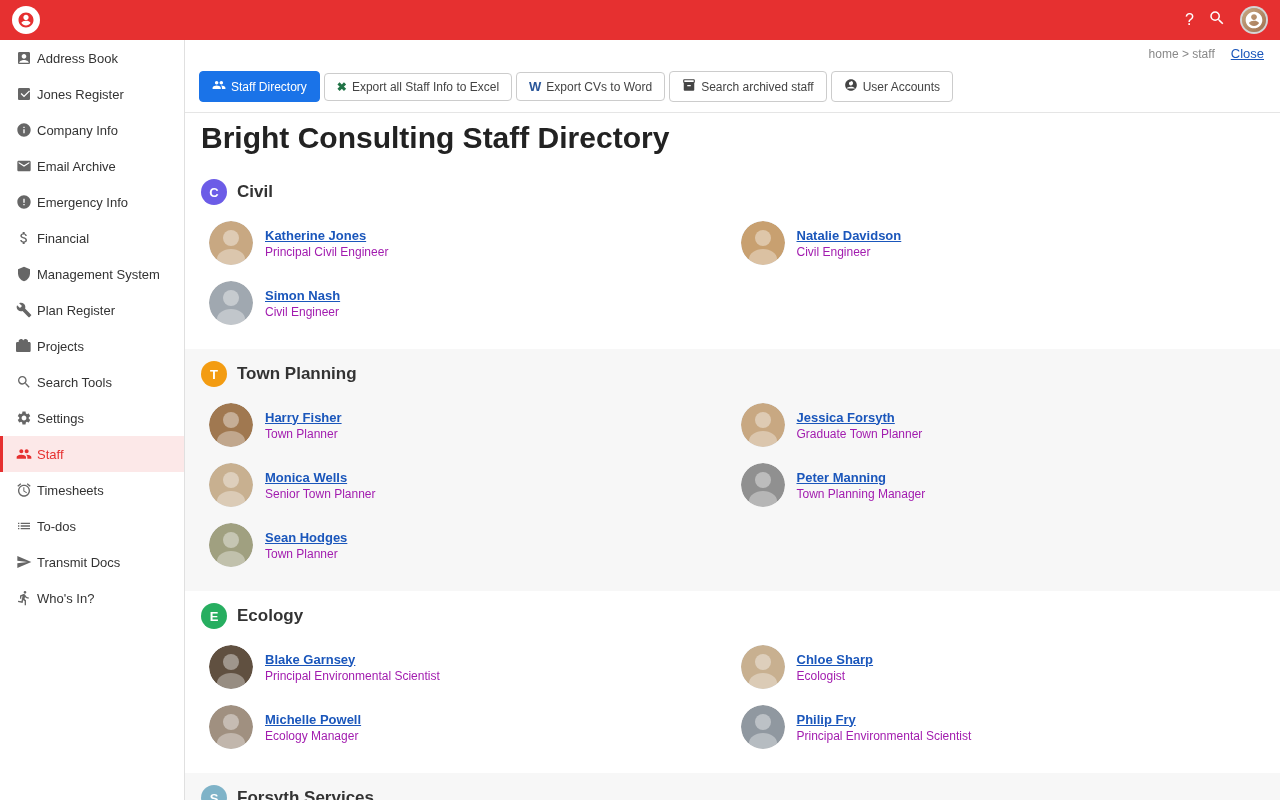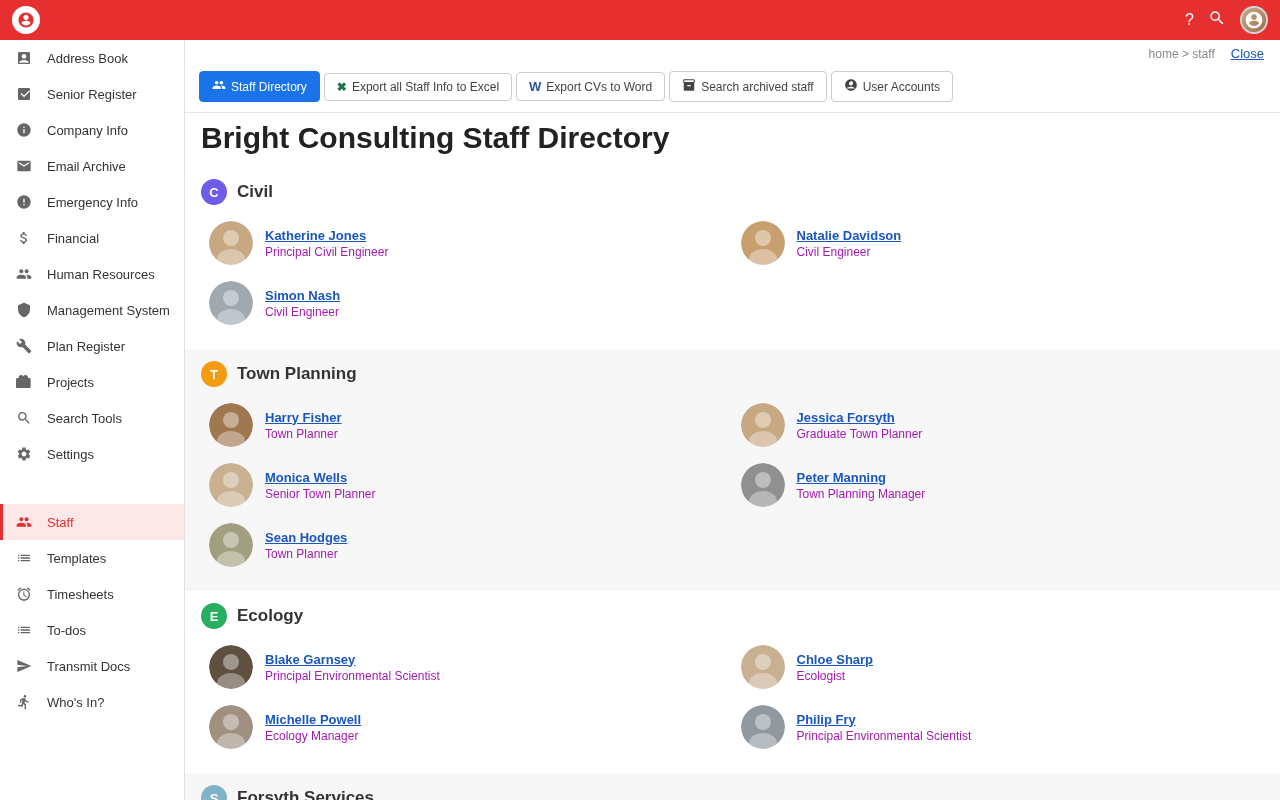--- a/index.html
+++ b/index.html
@@ -48,32 +48,31 @@
 
     
     .sidebar {
       width: 185px;
       background: white;
       border-right: 1px solid #e0e0e0;
       overflow-y: auto;
       flex-shrink: 0;
     }
     .sidebar-item {
-      display: flex; align-items: center; gap: 14px;
+      display: flex; align-items: center; gap: 4px;
       padding: 9px 12px;
       cursor: pointer;
       color: #333;
       font-size: 13px;
       border-left: 3px solid transparent;
     }
     .sidebar-item.active {
       background: #fce8e8;
       border-left-color: #e63030;
       color: #e63030;
-      margin-top: 32px;
     }
     .sidebar-item .si-icon {
       width: 18px; height: 18px; display: flex; align-items: center; justify-content: center;
       flex-shrink: 0; color: #666;
     }
     .sidebar-item.active .si-icon { color: #e63030; }
 
     
     .content {
       flex: 1; overflow-y: auto; padding: 0;
@@ -212,21 +211,21 @@
       </span>
       <span>Address Book</span>
     </div>
 
     <div class="sidebar-item">
       <span class="si-icon">
         <svg width="16" height="16" viewBox="0 0 24 24" fill="currentColor">
             <path d="M19 3H5c-1.1 0-2 .9-2 2v14c0 1.1.9 2 2 2h14c1.1 0 2-.9 2-2V5c0-1.1-.9-2-2-2zm-7 14l-5-5 1.41-1.41L12 14.17l7.59-7.59L21 8l-9 9z"></path>
           </svg>
       </span>
-      <span>Senior Register</span>
+      <span>Jones Register</span>
     </div>
 
     <div class="sidebar-item">
       <span class="si-icon">
         <svg width="16" height="16" viewBox="0 0 24 24" fill="currentColor">
             <path d="M12 2C6.48 2 2 6.48 2 12s4.48 10 10 10 10-4.48 10-10S17.52 2 12 2zm1 15h-2v-6h2v6zm0-8h-2V7h2v2z"></path>
           </svg>
       </span>
       <span>Company Info</span>
     </div>
@@ -251,91 +250,75 @@
 
     <div class="sidebar-item">
       <span class="si-icon">
         <svg width="16" height="16" viewBox="0 0 24 24" fill="currentColor">
             <path d="M11.8 10.9c-2.27-.59-3-1.2-3-2.15 0-1.09 1.01-1.85 2.7-1.85 1.78 0 2.44.85 2.5 2.1h2.21c-.07-1.72-1.12-3.3-3.21-3.81V3h-3v2.16c-1.94.42-3.5 1.68-3.5 3.61 0 2.31 1.91 3.46 4.7 4.13 2.5.6 3 1.48 3 2.41 0 .69-.49 1.79-2.7 1.79-2.06 0-2.87-.92-2.98-2.1h-2.2c.12 2.19 1.76 3.42 3.68 3.83V21h3v-2.15c1.95-.37 3.5-1.5 3.5-3.55 0-2.84-2.43-3.81-4.7-4.4z"></path>
           </svg>
       </span>
       <span>Financial</span>
     </div>
 
-    <div class="sidebar-item">
+
+    <div class="sidebar-item">
+      <span class="si-icon">
+        <svg width="16" height="16" viewBox="0 0 24 24" fill="currentColor">
+            <path d="M12 1L3 5v6c0 5.55 3.84 10.74 9 12 5.16-1.26 9-6.45 9-12V5l-9-4z"></path>
+          </svg>
+      </span>
+      <span>Management System</span>
+    </div>
+
+    <div class="sidebar-item">
+      <span class="si-icon">
+        <svg width="16" height="16" viewBox="0 0 24 24" fill="currentColor">
+            <path d="M22.7 19l-9.1-9.1c.9-2.3.4-5-1.5-6.9-2-2-5-2.4-7.4-1.3L9 6 6 9 1.6 4.7C.4 7.1.9 10.1 2.9 12.1c1.9 1.9 4.6 2.4 6.9 1.5l9.1 9.1c.4.4 1 .4 1.4 0l2.3-2.3c.5-.4.5-1.1.1-1.4z"></path>
+          </svg>
+      </span>
+      <span>Plan Register</span>
+    </div>
+
+    <div class="sidebar-item">
+      <span class="si-icon">
+        <svg width="16" height="16" viewBox="0 0 24 24" fill="currentColor">
+            <path d="M20 6h-2.18c.07-.44.18-.88.18-1.33C18 2.99 16.34 1.5 14.5 1.5c-1.74 0-2.9 1.01-3.5 2.09C10.4 2.51 9.24 1.5 7.5 1.5 5.66 1.5 4 3 4 4.67c0 .45.11.88.18 1.33H2c-1.1 0-1.99.9-1.99 2L0 19c0 1.1.9 2 2 2h18c1.1 0 2-.9 2-2V8c0-1.1-.9-2-2-2z"></path>
+          </svg>
+      </span>
+      <span>Projects</span>
+    </div>
+
+    <div class="sidebar-item">
+      <span class="si-icon">
+        <svg width="16" height="16" viewBox="0 0 24 24" fill="currentColor">
+            <path d="M15.5 14h-.79l-.28-.27A6.471 6.471 0 0 0 16 9.5 6.5 6.5 0 1 0 9.5 16c1.61 0 3.09-.59 4.23-1.57l.27.28v.79l5 4.99L20.49 19l-4.99-5zm-6 0C7.01 14 5 11.99 5 9.5S7.01 5 9.5 5 14 7.01 14 9.5 11.99 14 9.5 14z"></path>
+          </svg>
+      </span>
+      <span>Search Tools</span>
+    </div>
+
+    <div class="sidebar-item">
+      <span class="si-icon">
+        <svg width="16" height="16" viewBox="0 0 24 24" fill="currentColor">
+            <path d="M19.14 12.94c.04-.3.06-.61.06-.94 0-.32-.02-.64-.07-.94l2.03-1.58c.18-.14.23-.41.12-.61l-1.92-3.32c-.12-.22-.37-.29-.59-.22l-2.39.96c-.5-.38-1.03-.7-1.62-.94l-.36-2.54c-.04-.24-.24-.41-.48-.41h-3.84c-.24 0-.43.17-.47.41l-.36 2.54c-.59.24-1.13.57-1.62.94l-2.39-.96c-.22-.08-.47 0-.59.22L2.74 8.87c-.12.21-.08.47.12.61l2.03 1.58c-.05.3-.09.63-.09.94s.02.64.07.94l-2.03 1.58c-.18.14-.23.41-.12.61l1.92 3.32c.12.22.37.29.59.22l2.39-.96c.5.38 1.03.7 1.62.94l.36 2.54c.05.24.24.41.48.41h3.84c.24 0 .44-.17.47-.41l.36-2.54c.59-.24 1.13-.56 1.62-.94l2.39.96c.22.08.47 0 .59-.22l1.92-3.32c.12-.22.07-.47-.12-.61l-2.01-1.58zM12 15.6c-1.98 0-3.6-1.62-3.6-3.6s1.62-3.6 3.6-3.6 3.6 1.62 3.6 3.6-1.62 3.6-3.6 3.6z"></path>
+          </svg>
+      </span>
+      <span>Settings</span>
+    </div>
+
+    <div class="sidebar-item active">
       <span class="si-icon">
         <svg width="16" height="16" viewBox="0 0 24 24" fill="currentColor">
             <path d="M16 11c1.66 0 2.99-1.34 2.99-3S17.66 5 16 5c-1.66 0-3 1.34-3 3s1.34 3 3 3zm-8 0c1.66 0 2.99-1.34 2.99-3S9.66 5 8 5C6.34 5 5 6.34 5 8s1.34 3 3 3zm0 2c-2.33 0-7 1.17-7 3.5V19h14v-2.5c0-2.33-4.67-3.5-7-3.5zm8 0c-.29 0-.62.02-.97.05 1.16.84 1.97 1.97 1.97 3.45V19h6v-2.5c0-2.33-4.67-3.5-7-3.5z"></path>
           </svg>
       </span>
-      <span>Human Resources</span>
-    </div>
-
-    <div class="sidebar-item">
-      <span class="si-icon">
-        <svg width="16" height="16" viewBox="0 0 24 24" fill="currentColor">
-            <path d="M12 1L3 5v6c0 5.55 3.84 10.74 9 12 5.16-1.26 9-6.45 9-12V5l-9-4z"></path>
-          </svg>
-      </span>
-      <span>Management System</span>
-    </div>
-
-    <div class="sidebar-item">
-      <span class="si-icon">
-        <svg width="16" height="16" viewBox="0 0 24 24" fill="currentColor">
-            <path d="M22.7 19l-9.1-9.1c.9-2.3.4-5-1.5-6.9-2-2-5-2.4-7.4-1.3L9 6 6 9 1.6 4.7C.4 7.1.9 10.1 2.9 12.1c1.9 1.9 4.6 2.4 6.9 1.5l9.1 9.1c.4.4 1 .4 1.4 0l2.3-2.3c.5-.4.5-1.1.1-1.4z"></path>
-          </svg>
-      </span>
-      <span>Plan Register</span>
-    </div>
-
-    <div class="sidebar-item">
-      <span class="si-icon">
-        <svg width="16" height="16" viewBox="0 0 24 24" fill="currentColor">
-            <path d="M20 6h-2.18c.07-.44.18-.88.18-1.33C18 2.99 16.34 1.5 14.5 1.5c-1.74 0-2.9 1.01-3.5 2.09C10.4 2.51 9.24 1.5 7.5 1.5 5.66 1.5 4 3 4 4.67c0 .45.11.88.18 1.33H2c-1.1 0-1.99.9-1.99 2L0 19c0 1.1.9 2 2 2h18c1.1 0 2-.9 2-2V8c0-1.1-.9-2-2-2z"></path>
-          </svg>
-      </span>
-      <span>Projects</span>
-    </div>
-
-    <div class="sidebar-item">
-      <span class="si-icon">
-        <svg width="16" height="16" viewBox="0 0 24 24" fill="currentColor">
-            <path d="M15.5 14h-.79l-.28-.27A6.471 6.471 0 0 0 16 9.5 6.5 6.5 0 1 0 9.5 16c1.61 0 3.09-.59 4.23-1.57l.27.28v.79l5 4.99L20.49 19l-4.99-5zm-6 0C7.01 14 5 11.99 5 9.5S7.01 5 9.5 5 14 7.01 14 9.5 11.99 14 9.5 14z"></path>
-          </svg>
-      </span>
-      <span>Search Tools</span>
-    </div>
-
-    <div class="sidebar-item">
-      <span class="si-icon">
-        <svg width="16" height="16" viewBox="0 0 24 24" fill="currentColor">
-            <path d="M19.14 12.94c.04-.3.06-.61.06-.94 0-.32-.02-.64-.07-.94l2.03-1.58c.18-.14.23-.41.12-.61l-1.92-3.32c-.12-.22-.37-.29-.59-.22l-2.39.96c-.5-.38-1.03-.7-1.62-.94l-.36-2.54c-.04-.24-.24-.41-.48-.41h-3.84c-.24 0-.43.17-.47.41l-.36 2.54c-.59.24-1.13.57-1.62.94l-2.39-.96c-.22-.08-.47 0-.59.22L2.74 8.87c-.12.21-.08.47.12.61l2.03 1.58c-.05.3-.09.63-.09.94s.02.64.07.94l-2.03 1.58c-.18.14-.23.41-.12.61l1.92 3.32c.12.22.37.29.59.22l2.39-.96c.5.38 1.03.7 1.62.94l.36 2.54c.05.24.24.41.48.41h3.84c.24 0 .44-.17.47-.41l.36-2.54c.59-.24 1.13-.56 1.62-.94l2.39.96c.22.08.47 0 .59-.22l1.92-3.32c.12-.22.07-.47-.12-.61l-2.01-1.58zM12 15.6c-1.98 0-3.6-1.62-3.6-3.6s1.62-3.6 3.6-3.6 3.6 1.62 3.6 3.6-1.62 3.6-3.6 3.6z"></path>
-          </svg>
-      </span>
-      <span>Settings</span>
-    </div>
-
-    <div class="sidebar-item active">
-      <span class="si-icon">
-        <svg width="16" height="16" viewBox="0 0 24 24" fill="currentColor">
-            <path d="M16 11c1.66 0 2.99-1.34 2.99-3S17.66 5 16 5c-1.66 0-3 1.34-3 3s1.34 3 3 3zm-8 0c1.66 0 2.99-1.34 2.99-3S9.66 5 8 5C6.34 5 5 6.34 5 8s1.34 3 3 3zm0 2c-2.33 0-7 1.17-7 3.5V19h14v-2.5c0-2.33-4.67-3.5-7-3.5zm8 0c-.29 0-.62.02-.97.05 1.16.84 1.97 1.97 1.97 3.45V19h6v-2.5c0-2.33-4.67-3.5-7-3.5z"></path>
-          </svg>
-      </span>
       <span>Staff</span>
     </div>
 
-    <div class="sidebar-item">
-      <span class="si-icon">
-        <svg width="16" height="16" viewBox="0 0 24 24" fill="currentColor">
-            <path d="M3 13h2v-2H3v2zm0 4h2v-2H3v2zm0-8h2V7H3v2zm4 4h14v-2H7v2zm0 4h14v-2H7v2zM7 7v2h14V7H7z"></path>
-          </svg>
-      </span>
-      <span>Templates</span>
-    </div>
 
     <div class="sidebar-item">
       <span class="si-icon">
         <svg width="16" height="16" viewBox="0 0 24 24" fill="currentColor">
             <path d="M22 5.72l-4.6-3.86-1.29 1.53 4.6 3.86L22 5.72zM7.88 3.39L6.6 1.86 2 5.71l1.29 1.53 4.59-3.85zM12.5 8H11v6l4.75 2.85.75-1.23-4-2.37V8zM12 4c-4.97 0-9 4.03-9 9s4.02 9 9 9c4.97 0 9-4.03 9-9s-4.03-9-9-9zm0 16c-3.87 0-7-3.13-7-7s3.13-7 7-7 7 3.13 7 7-3.13 7-7 7z"></path>
           </svg>
       </span>
       <span>Timesheets</span>
     </div>
 

